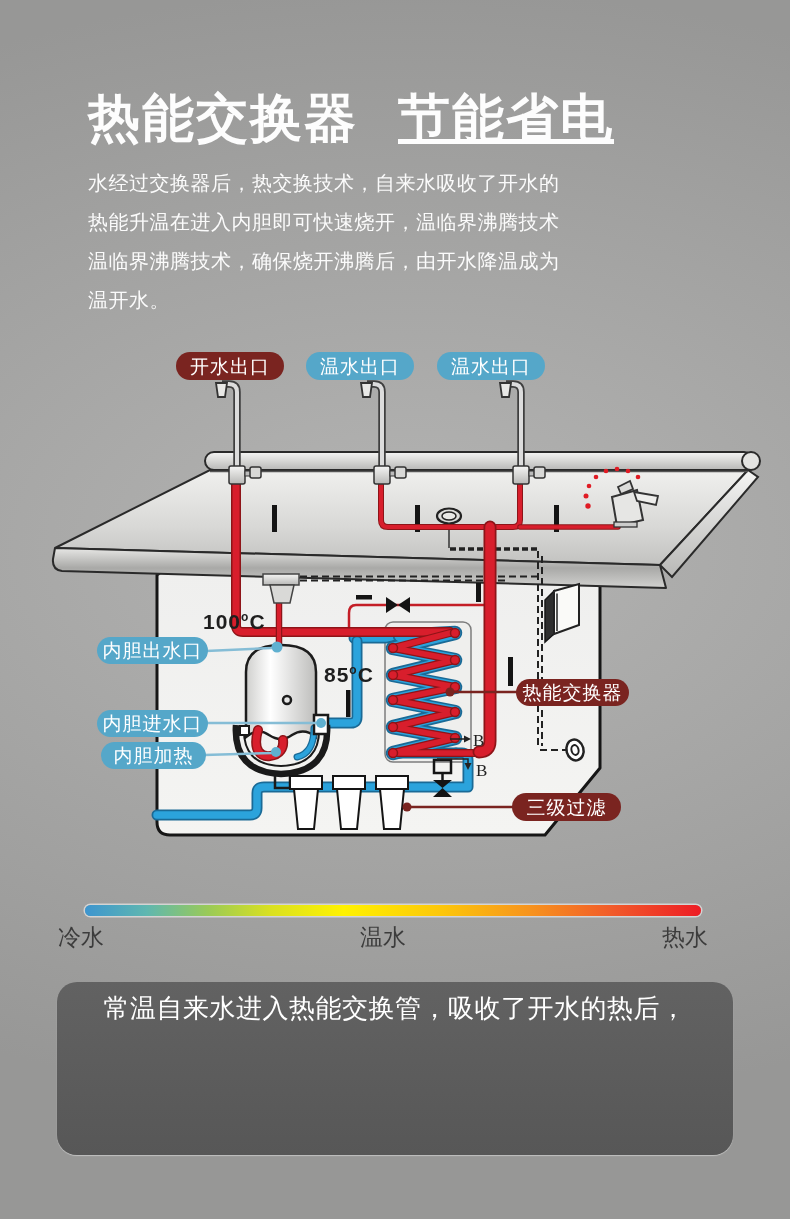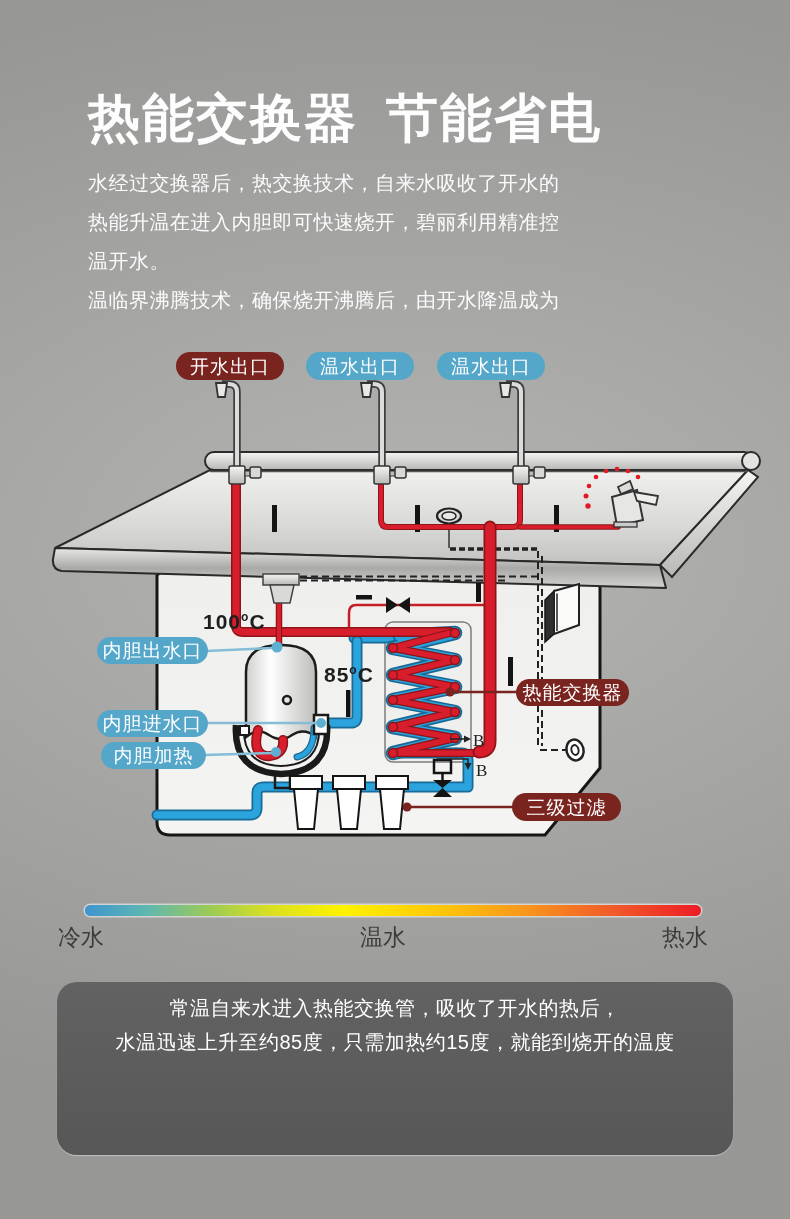--- a/index.html
+++ b/index.html
@@ -6,21 +6,21 @@
   .page{
     position:relative;width:790px;height:1219px;overflow:hidden;
     font-family:"Liberation Sans",sans-serif;
     background:radial-gradient(120% 46% at 52% 45%, #b4b4b3 0%, #a7a7a6 45%, #979796 100%);
   }
   
   .title{
     position:absolute;left:88px;top:84px;width:680px;
     font-size:52px;font-weight:bold;color:#fdfdfd;letter-spacing:2px;white-space:nowrap;
   }
-  .title .t2{margin-left:28px;}
+  .title .t2{margin-left:40px;text-decoration:underline;}
   .intro{
     position:absolute;left:88px;top:164px;width:640px;
     font-size:20px;line-height:39px;color:#fbfbfb;letter-spacing:.5px;
   }
   
   .diagram{position:absolute;left:0;top:340px;width:790px;height:545px;}
   svg text{font-family:"Liberation Sans",sans-serif;}
   .pill-txt{font-size:19px;fill:#ffffff;letter-spacing:1px;text-anchor:middle;}
   .temp{font-size:21px;font-weight:bold;fill:#1e1e1e;letter-spacing:1px;}
   .bmark{font-family:"Liberation Serif",serif;font-size:17px;fill:#222;}
@@ -42,35 +42,35 @@
     font-size:23px;color:#3c3c3c;
   }
   
   .principle{
     position:absolute;left:57px;top:982px;width:676px;height:173px;border-radius:20px;
     background:linear-gradient(180deg,#626262,#575757);
     box-shadow:0 1px 1px rgba(255,255,255,.4);
     text-align:center;color:#fff;
   }
   .principle .ptitle{margin-top:19px;font-size:28px;font-weight:bold;color:#f7941d;letter-spacing:1px;}
-  .principle .pline{font-size:20px;line-height:34px;letter-spacing:.5px;}
+  .principle .pline{font-size:26px;line-height:34px;letter-spacing:.5px;}
   .principle .pline:first-of-type{margin-top:9px;}
 </style>
 </head>
 <body>
 
 <div class="page">
 
   <div class="title"><span>热能交换器</span><span class="t2">节能省电</span></div>
 
   <div class="intro">
     <div>水经过交换器后，热交换技术，自来水吸收了开水的</div>
-    <div>热能升温在进入内胆即可快速烧开，碧丽利用精准控</div>
+    <div>热能升温在进入内胆即可快速烧开，温临界沸腾技术</div>
+    <div>温临界沸腾技术，确保烧开沸腾后，由开水降温成为</div>
     <div>温开水。</div>
-    <div>温临界沸腾技术，确保烧开沸腾后，由开水降温成为</div>
   </div>
 
   <div class="diagram">
   <svg width="790" height="545" viewBox="0 0 790 545">
   <defs>
     <linearGradient id="gSteel" x1="0" y1="0" x2="0" y2="1">
       <stop offset="0" stop-color="#f5f5f4"></stop>
             <stop offset="1" stop-color="#b8b8b6"></stop>
     </linearGradient>
     <linearGradient id="gTop" x1="0" y1="0" x2="0" y2="1">
@@ -331,16 +331,15 @@
 
   <div class="scalebar"></div>
   <div class="scalelabels">
     <span>冷水</span>
     <span>温水</span>
     <span>热水</span>
   </div>
 
   <div class="principle">
     <div class="pline">常温自来水进入热能交换管，吸收了开水的热后，</div>
-    <div class="pline">水温迅速上升至约85度，只需加热约15度，就能到烧开的温度</div>
   </div>
 
 </div>
 
 </body></html>

